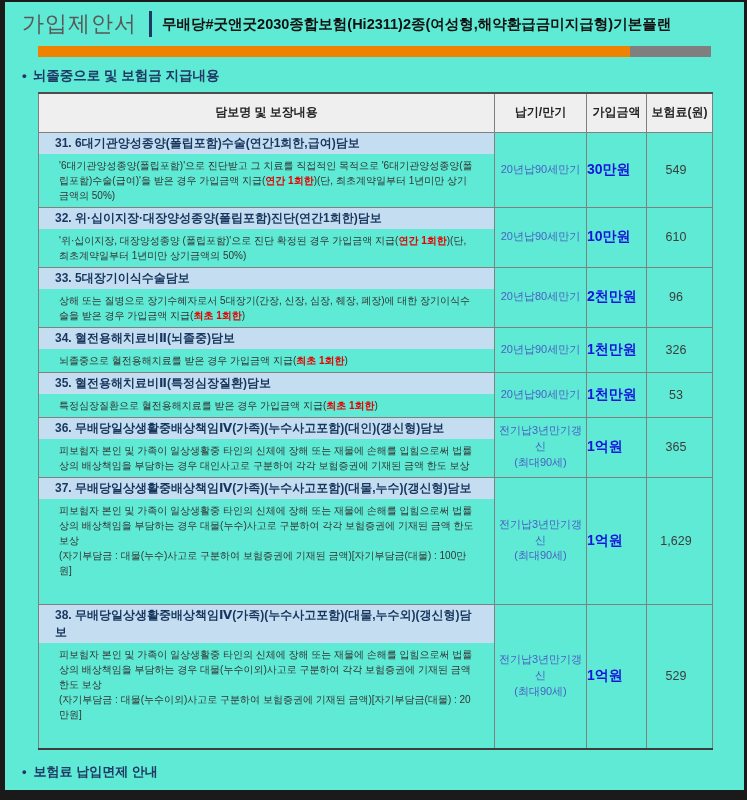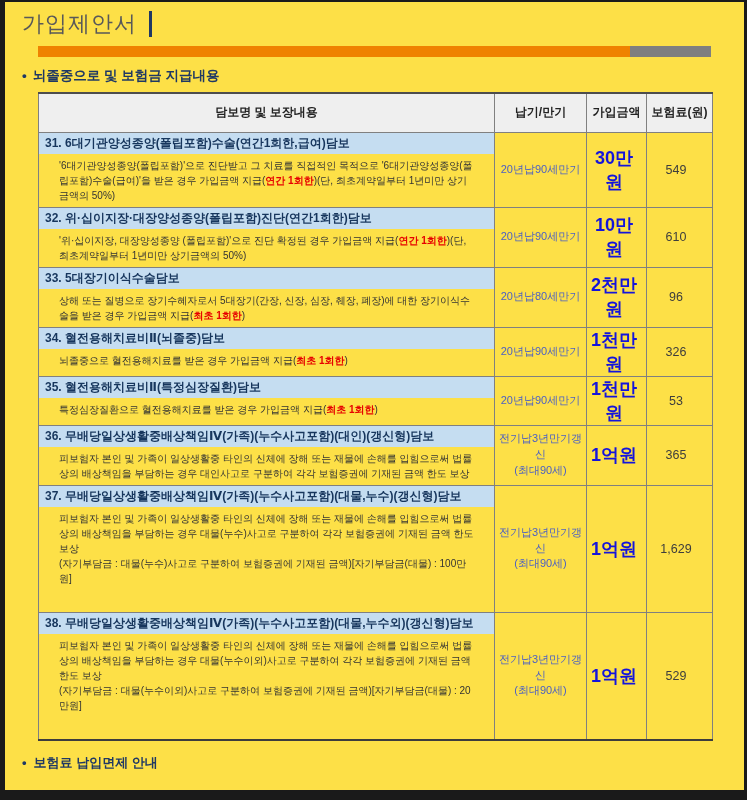--- a/index.html
+++ b/index.html
@@ -3,21 +3,21 @@
 <meta charset="utf-8">
 <style>
   * { margin: 0; padding: 0; box-sizing: border-box; }
   html, body { background: #ffffff; }
   body { font-family: "Liberation Sans", "DejaVu Sans", sans-serif; }
 
   .page {
     position: relative;
     width: 747px;
     height: 800px;
-    background: #fde047;
+    background: #5eead4;
     overflow: hidden;
   }
   .edge-top    { position: absolute; top: 0; left: 0; width: 747px; height: 2px; background: #1a1a1a; }
   .edge-left   { position: absolute; top: 0; left: 0; width: 5px; height: 800px; background: #1a1a1a; }
   .edge-right  { position: absolute; top: 0; right: 0; width: 3px; height: 800px; background: #1a1a1a; }
   .edge-bottom { position: absolute; bottom: 0; left: 0; width: 747px; height: 10px; background: #1a1a1a; }
 
   .content { position: absolute; left: 22px; top: 6px; width: 694px; }
 
   .doc-header { display: flex; align-items: center; padding-top: 3px; }
@@ -54,21 +54,21 @@
     height: 39px;
     text-align: center;
   }
   .coverage td { border: 1px solid #808080; vertical-align: middle; }
 
   td.cov-title {
     background: #c5ddf1;
     color: #17365d;
     font-weight: bold;
     font-size: 12px;
-    padding: 2px 6px;
+    padding: 2px 16px;
     height: 20px;
     border-bottom: none;
   }
   td.cov-body {
     border-top: none;
     font-size: 10px;
     color: #333333;
     line-height: 1.5;
     padding: 4px 20px;
     white-space: pre-line;
@@ -79,24 +79,24 @@
 
   td.pay {
     font-size: 11px;
     color: #4a5fc4;
     text-align: center;
     line-height: 1.45;
     white-space: pre-line;
     padding: 2px;
   }
   td.amount {
-    font-size: 18px;
+    font-size: 14px;
     font-weight: bold;
     color: #1414dc;
-    text-align: center;
+    text-align: left;
     padding-right: 5px;
   }
   td.premium {
     font-size: 12.5px;
     color: #3d3d3d;
     text-align: center;
     padding-right: 7px;
   }
 
   .footer-section { margin-top: 13px; }
@@ -110,20 +110,21 @@
   <div class="edge-top"></div>
   <div class="edge-left"></div>
   <div class="edge-right"></div>
   <div class="edge-bottom"></div>
 
   <div class="content">
 
     <div class="doc-header">
       <span class="doc-type">가입제안서</span>
       <span class="header-divider"></span>
+      <span class="product-name">무배당#굿앤굿2030종합보험(Hi2311)2종(여성형,해약환급금미지급형)기본플랜</span>
     </div>
 
     <div class="accent-bar">
       <div class="accent-orange" style="background: rgb(239, 130, 0);"></div>
       <div class="accent-gray" style="background: rgb(127, 127, 127);"></div>
     </div>
 
     <div class="section-title">
       <span class="bullet">•</span><span>뇌졸중으로 및 보험금 지급내용</span>
     </div>

